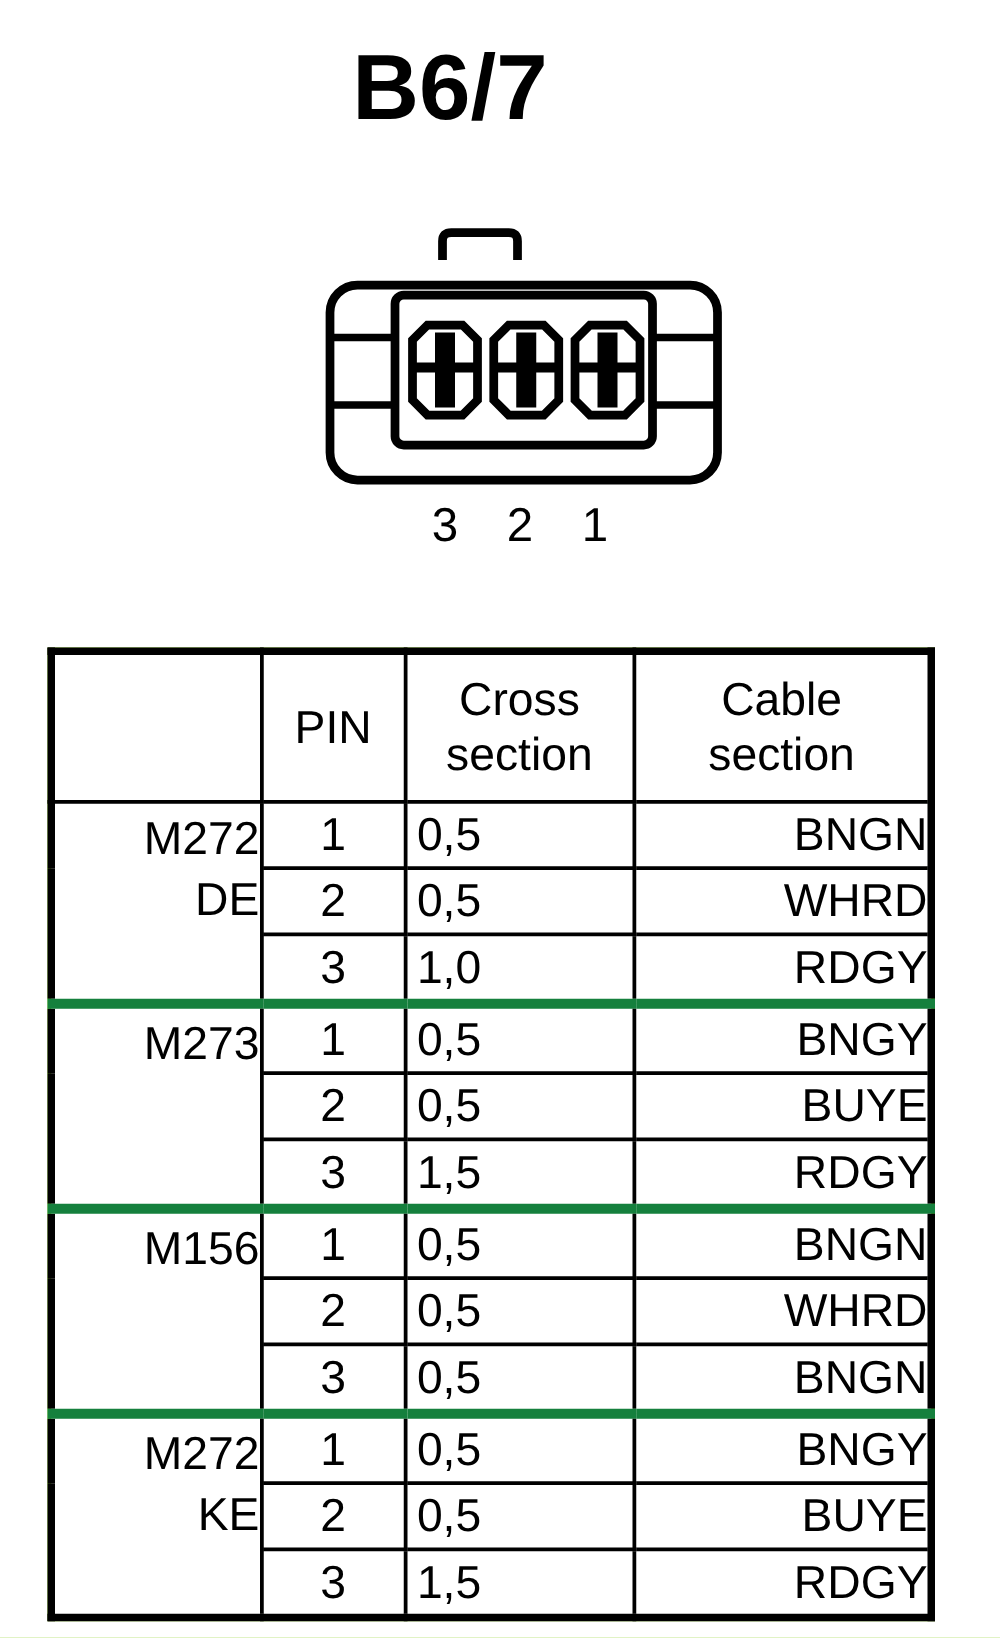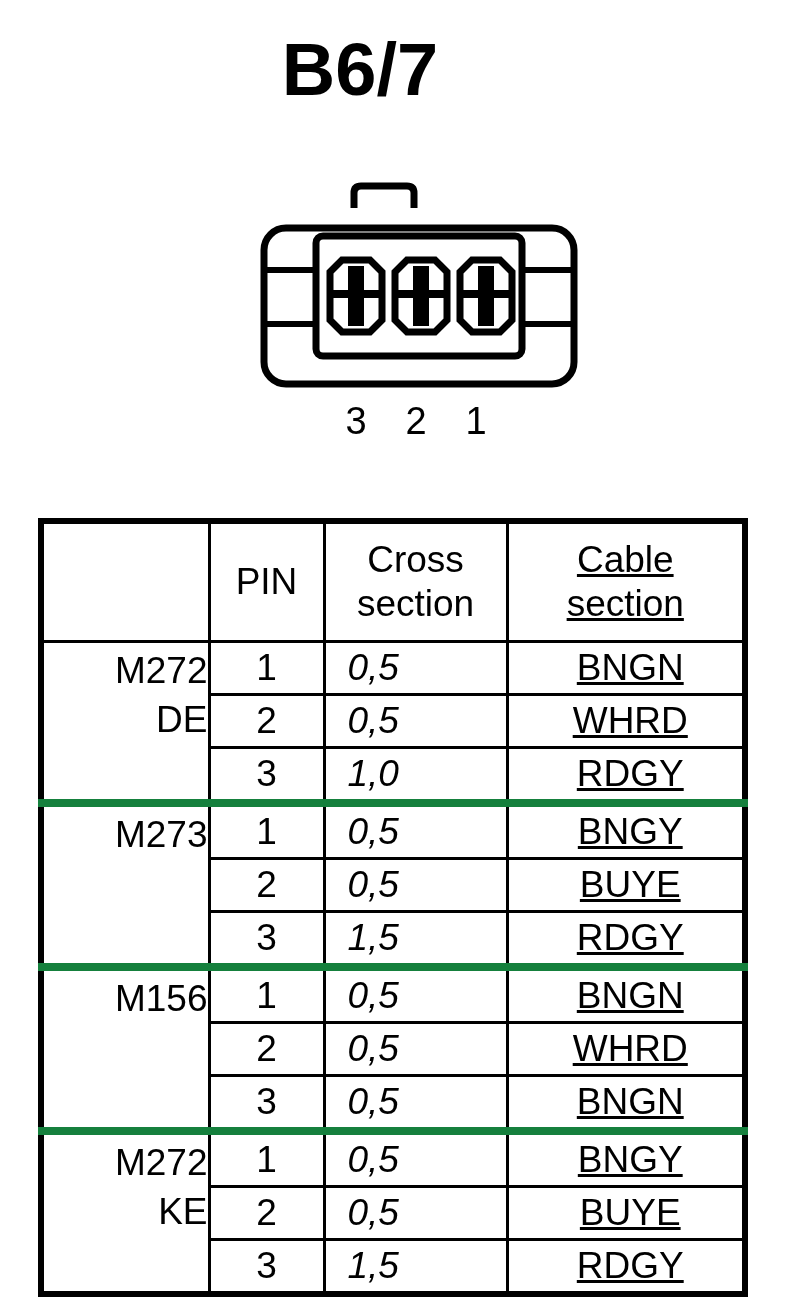--- a/index.html
+++ b/index.html
@@ -109,37 +109,35 @@
     vertical-align: top;
     padding-top: 3px;
     line-height: 49px;
     border-left: none;
   }
   td.cell-pin {
     text-align: center;
   }
   td.cell-cross {
     text-align: left;
-    padding-left: 22px;
-    font-style: italic;
+    padding-left: 8px;
   }
   td.cell-color {
-    text-align: center;
+    text-align: right;
     padding-left: 10px;
   }
   tr.group-start > td {
     border-top: 8px solid #15803d;
   }
   .pin-table tbody tr:first-child > td {
     border-top: 3px solid #000;
   }
   .pin-table tr > td:last-child,
   .pin-table tr > th:last-child {
     border-right: none;
-    text-decoration: underline;
   }
 </style>
 </head>
 <body>
 
 <div class="title">B6/7</div>
 
 <div class="connector-wrap">
   <svg class="connector-svg" width="360" height="270" viewBox="0 0 360 270">
 

